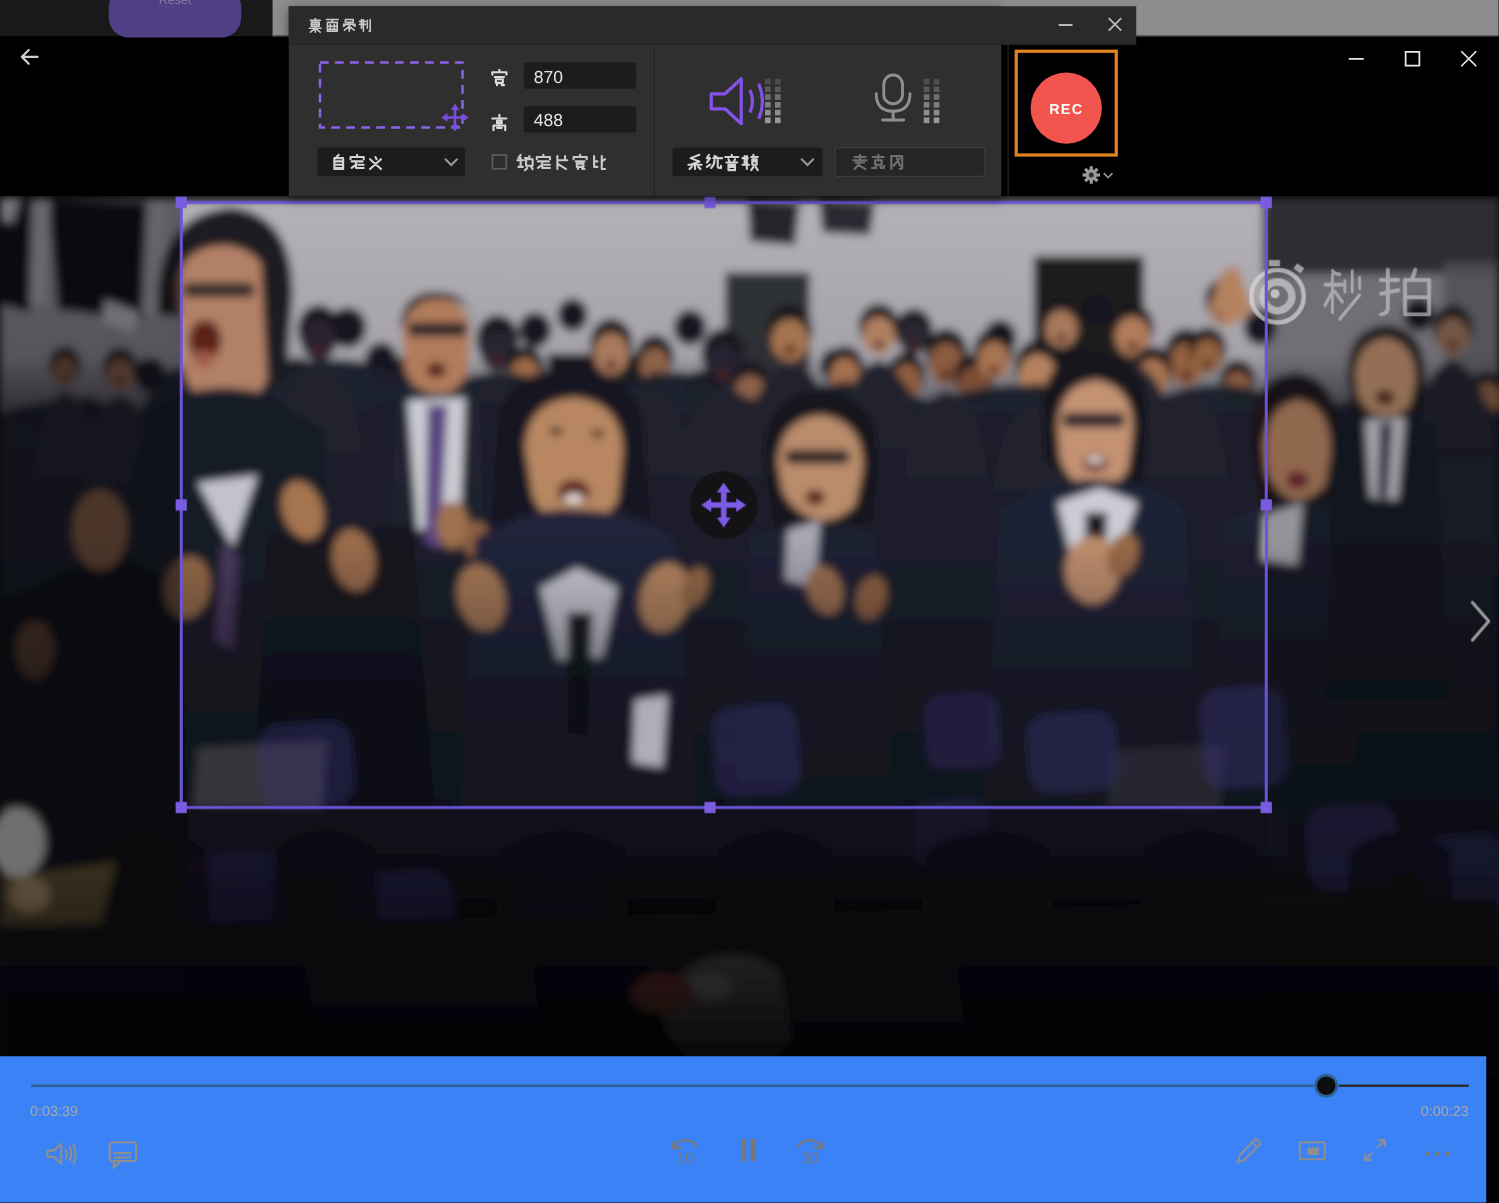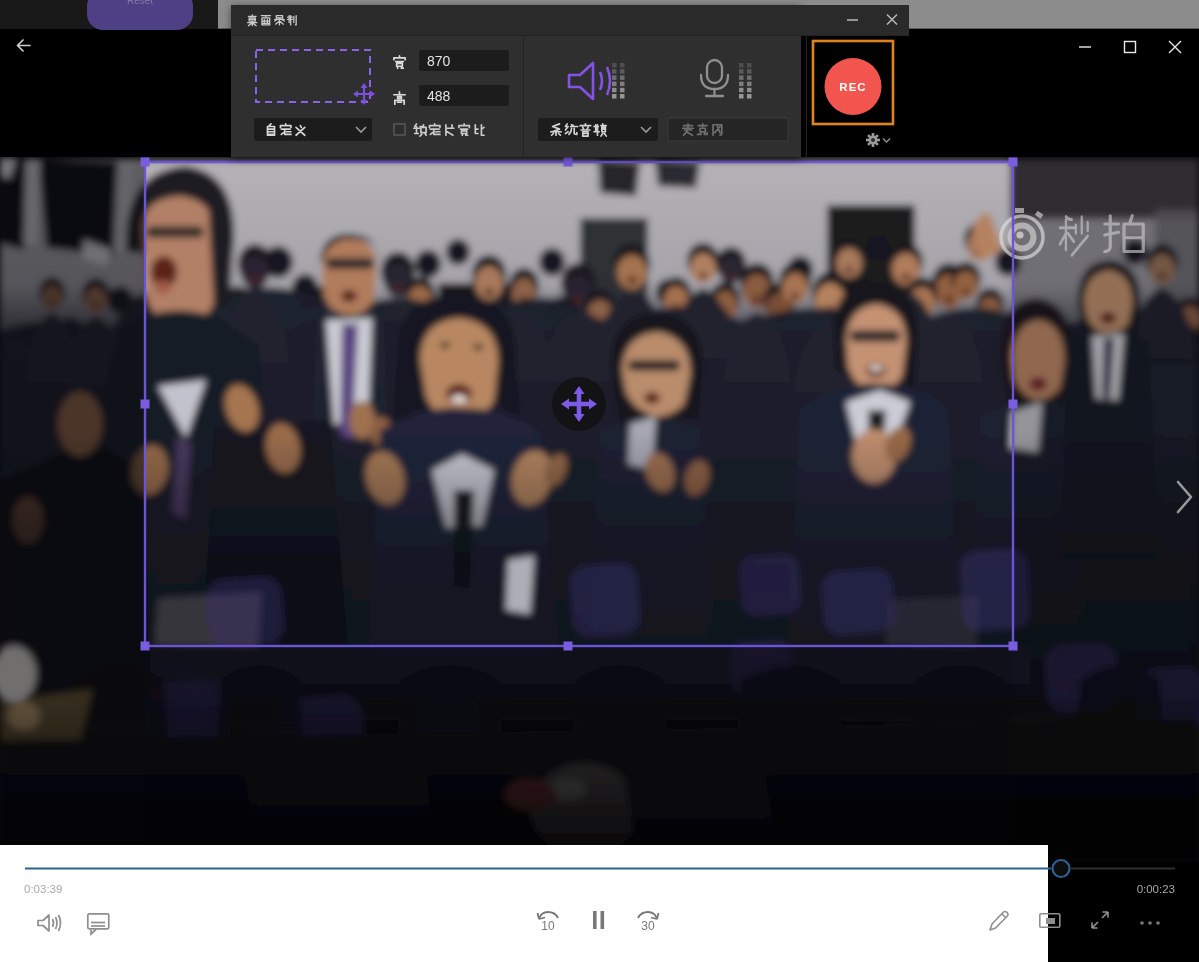--- a/index.html
+++ b/index.html
@@ -4,21 +4,21 @@
 html,body{width:1199px;height:962px;background:#000;overflow:hidden;font-family:"Liberation Sans",sans-serif;position:relative}
 #topstrip{position:absolute;left:0;top:0;width:218px;height:29px;background:#191919}
 #graystrip{position:absolute;left:218px;top:0;width:981px;height:29px;background:#8c8c8c;border-bottom:1px solid #5a5a5a}
 #resetbtn{position:absolute;left:87px;top:-10px;width:106px;height:40px;background:#4f3f85;border-radius:16px;display:flex;align-items:flex-end;justify-content:center}
 #resetbtn span{color:#837aa6;font-size:10px;margin-bottom:24px}
 #dlg{position:absolute;left:231px;top:5px;width:570px;height:152px;background:#302f2f;box-shadow:0 2px 8px rgba(0,0,0,0.5)}
 #dlgtitle{position:absolute;left:0;top:0;width:678px;height:31px;background:#2b2a2a;border-bottom:1px solid #242323}
 #dlgbody{position:absolute;left:0;top:31px;width:678px;height:121px}
 #vsep1{position:absolute;left:292px;top:0;width:1px;height:121px;background:#242323}
 #vsep2{position:absolute;left:575px;top:0;width:1px;height:121px;background:#242323}
-#controls{position:absolute;left:0;top:845px;width:1048px;height:117px;background:#ffffff}
+#controls{position:absolute;left:0;top:845px;width:1189px;height:117px;background:#3b82f6}
 text{font-family:"Liberation Sans",sans-serif}
 </style></head>
 <body>
 <svg id="vid" width="1199" height="705" viewBox="0 0 1199 705" style="position:absolute;left:0;top:157px">
     <defs>
       <linearGradient id="wall" x1="0" y1="0" x2="0" y2="1">
         <stop offset="0" stop-color="#b4b2b6"></stop>
         <stop offset="0.55" stop-color="#a5a3a9"></stop>
         <stop offset="1" stop-color="#83818a"></stop>
       </linearGradient>

